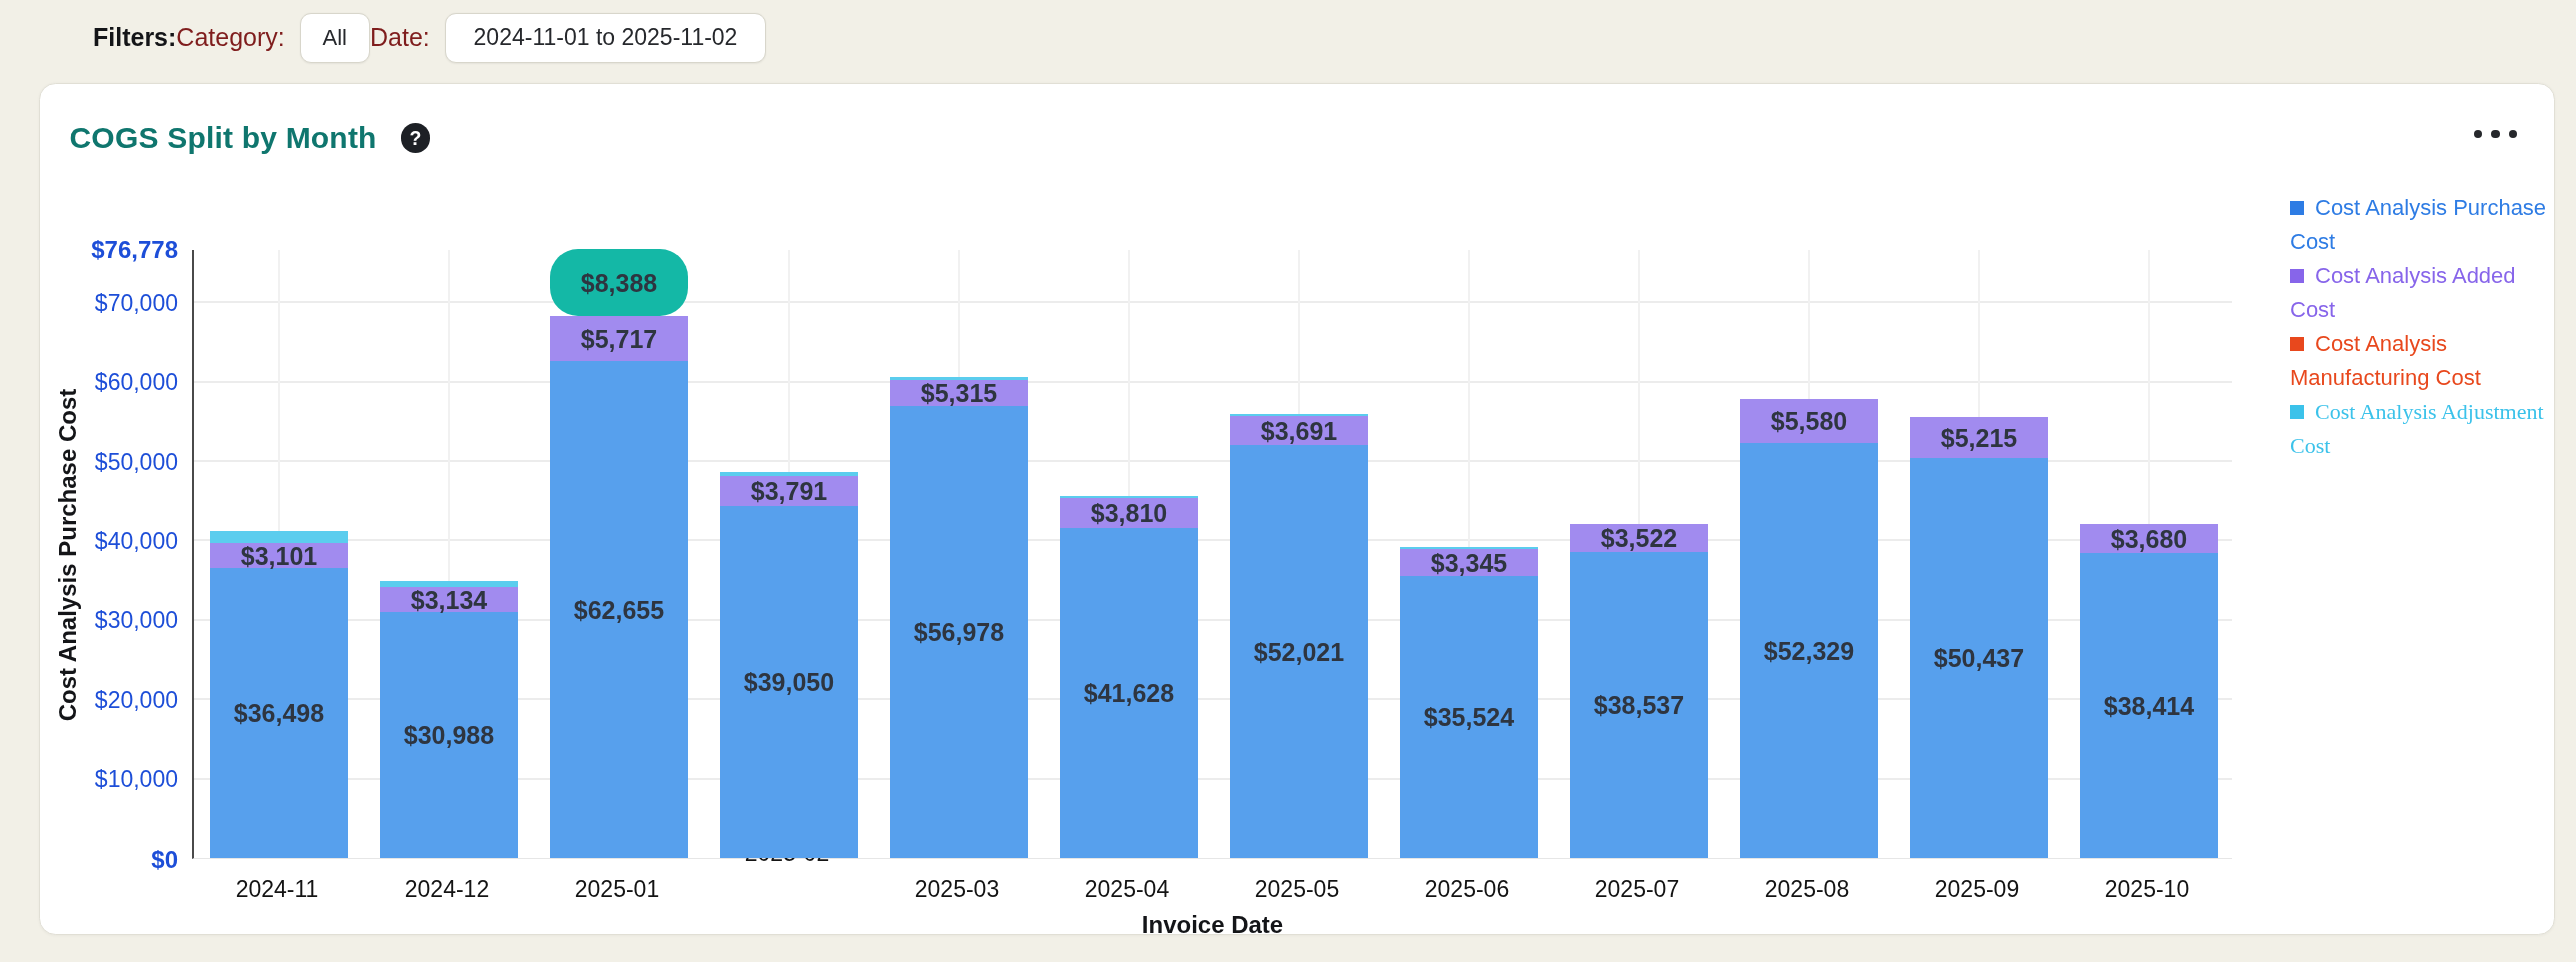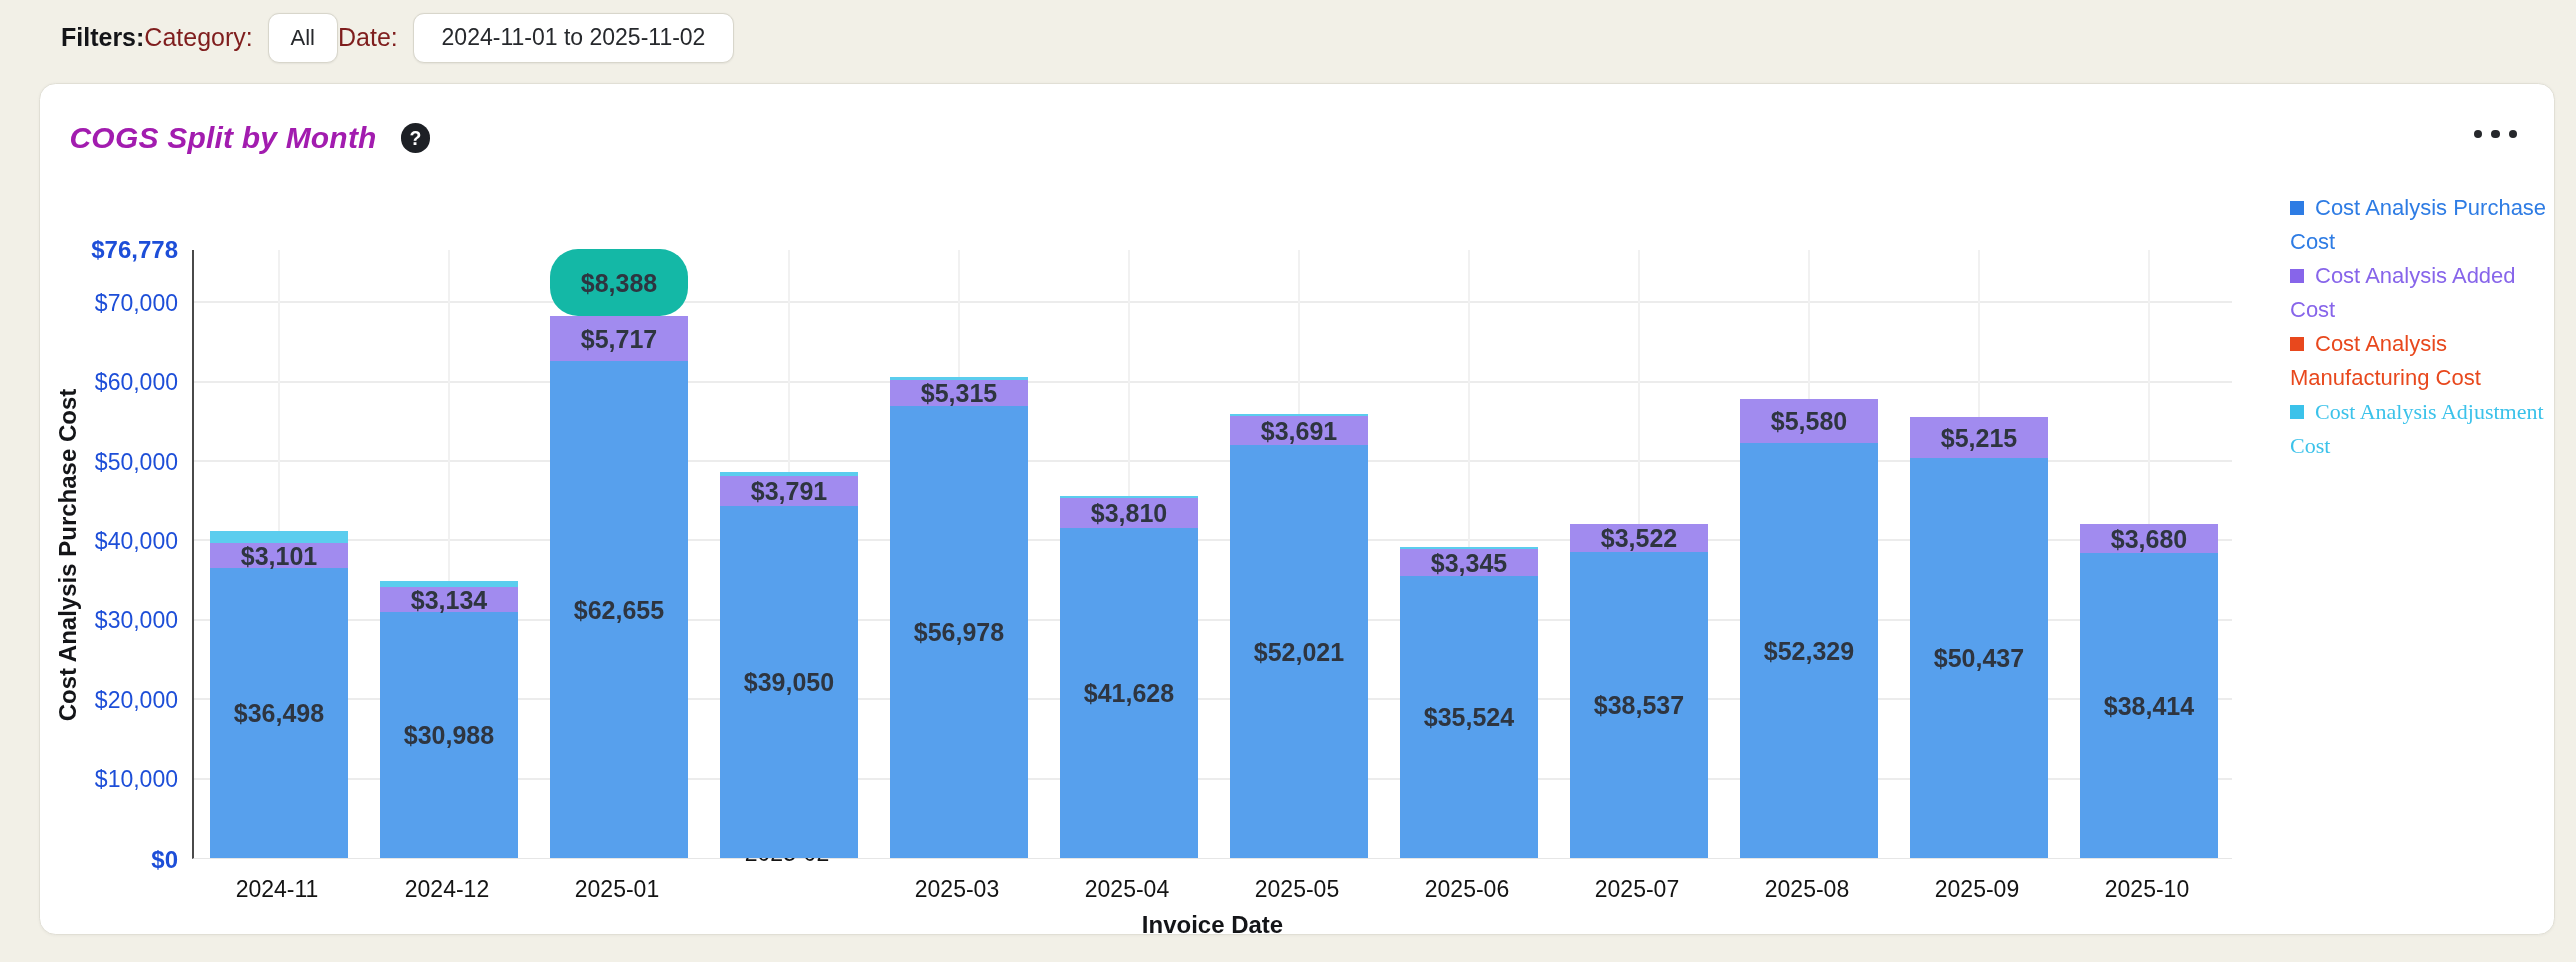--- a/index.html
+++ b/index.html
@@ -1,34 +1,34 @@
 <!DOCTYPE html>
 <html style="font-size:14.8px"><head>
 <meta charset="utf-8">
 <style>
   * { margin:0; padding:0; box-sizing:border-box; }
   html,body { width:2576px; height:963px; overflow:hidden; }
   body { background:#f2f0e7; font-family:"Liberation Sans", sans-serif; color:#1c1e21; position:relative; }
 
   
   .filters-bar { position:absolute; left:61px; top:11px; height:53px; display:flex; align-items:center; }
-  .filters-title { font-size:25px; font-weight:700; color:#141518; }
+  .filters-title { font-size:25px; font-weight:700; color:#141518;margin-left:32px; }
   .filter-label { font-size:25px; font-weight:500; color:#7f1d1d; }
   .chip { margin-left:14.8px; background:#ffffff; border:1.8px solid #d8d6cb; border-radius:11px;
           box-shadow:0 0.9px 1.8px rgba(0,0,0,0.06); font-size:22px; color:#26282c;
           display:flex; align-items:center; justify-content:center; height:50px; cursor:pointer; }
   .chip-all { padding:0 22px; }
   .chip-date { padding:0 28px; font-size:23px; }
 
   
   .card { position:absolute; left:39px; top:83px; width:2516px; height:852px;
           background:#ffffff; border:1.8px solid #e1dfd5; border-radius:16.6px;
           box-shadow:0 0.9px 2.8px rgba(0,0,0,0.04); }
   .card-header { position:absolute; left:29.5px; top:37px; display:flex; align-items:center; gap:24px; }
-  .card-title { font-size:30px; font-weight:700; color:#a21caf; letter-spacing:0.2px;font-style:italic; }
+  .card-title { font-size:30px; font-weight:700; color:#0f766e; letter-spacing:0.2px; }
   .help-icon { width:29.5px; height:29.5px; border-radius:50%; background:#1d2025; color:#ffffff;
                display:flex; align-items:center; justify-content:center;
                font-size:19.4px; font-weight:700; cursor:pointer; }
   .more-menu { position:absolute; right:37px; top:46px; display:flex; gap:9.2px; cursor:pointer; }
   .more-menu .dot { width:8.3px; height:8.3px; border-radius:50%; background:#26282c; }
 
   
   .chart-region { position:absolute; inset:0; }
   .plot-area { position:absolute; left:152px; top:166px; width:2040px; height:609px;
                border-left:2.8px solid #4a4a4a; border-bottom:1.8px solid #e6e6e6; }

